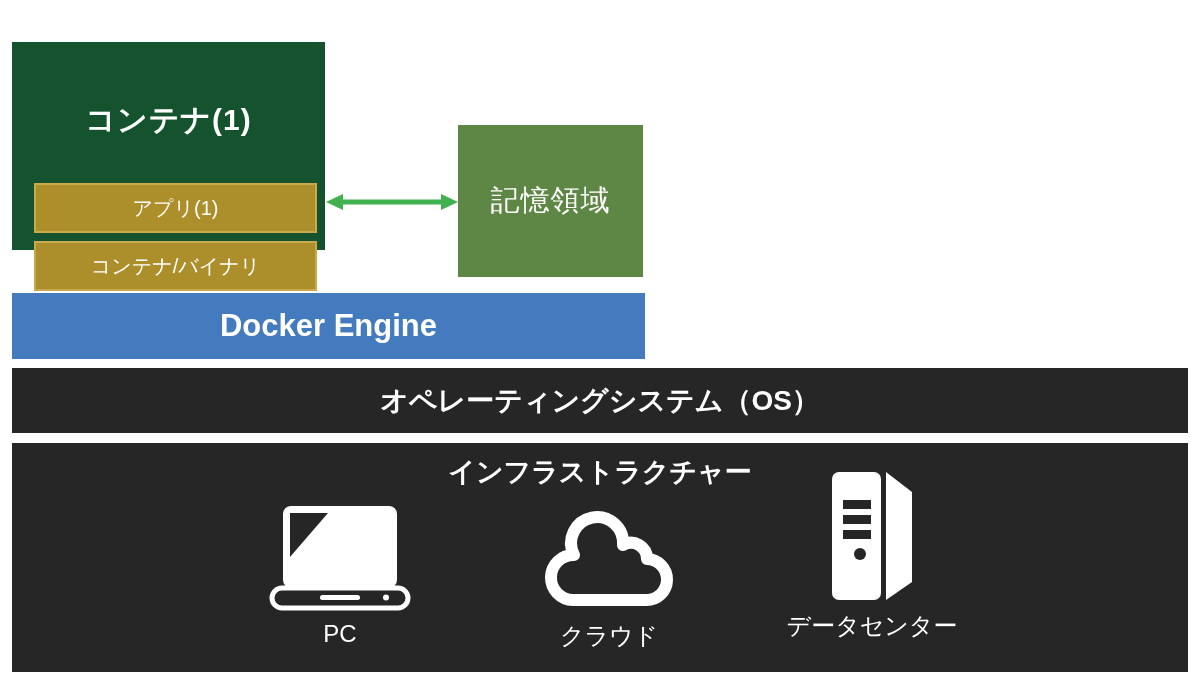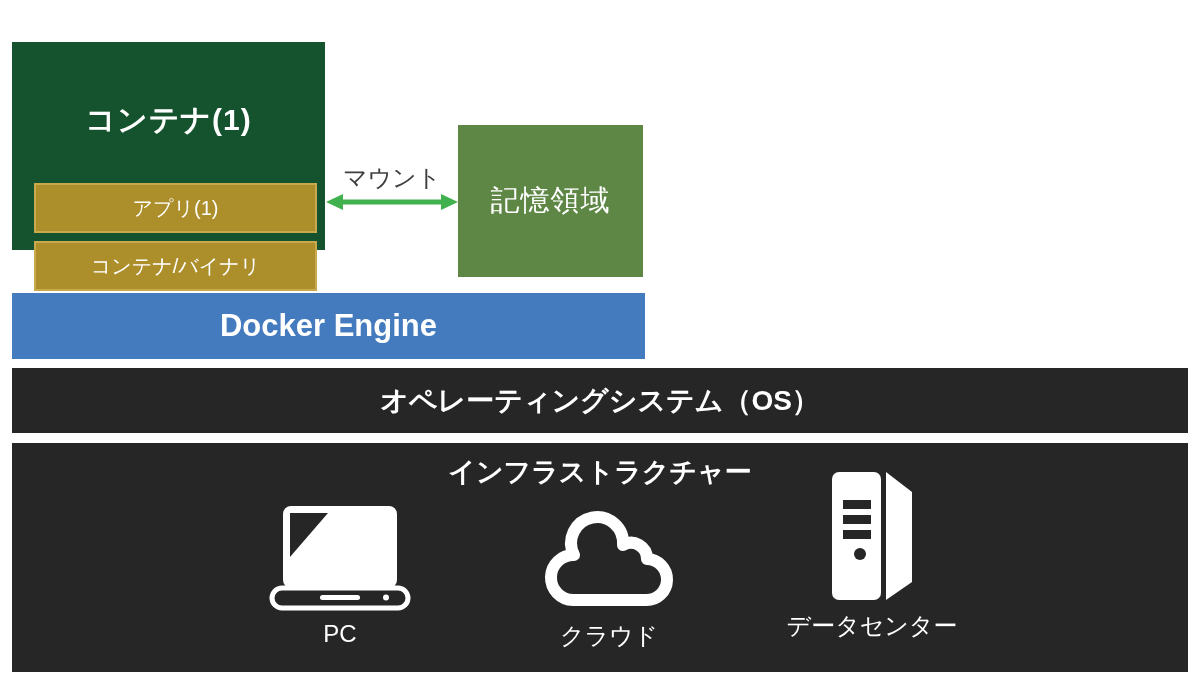--- a/index.html
+++ b/index.html
@@ -76,21 +76,20 @@
 <body>
 
 <div class="stage">
 
   <div class="container-box">
     <div class="container-title">コンテナ(1)</div>
     <div class="layer layer-app">アプリ(1)</div>
     <div class="layer layer-lib">コンテナ/バイナリ</div>
   </div>
 
-  <div class="mount-label">マウント</div>
   <svg class="mount-arrow" width="132" height="24" viewBox="0 0 132 24">
     <line x1="13" y1="12" x2="119" y2="12" stroke="#41B04E" stroke-width="5"></line>
     <polygon points="0,12 17,4 17,20" fill="#41B04E"></polygon>
     <polygon points="132,12 115,4 115,20" fill="#41B04E"></polygon>
   </svg>
 
   <div class="storage-box">記憶領域</div>
 
   <div class="docker-bar">Docker Engine</div>
 

